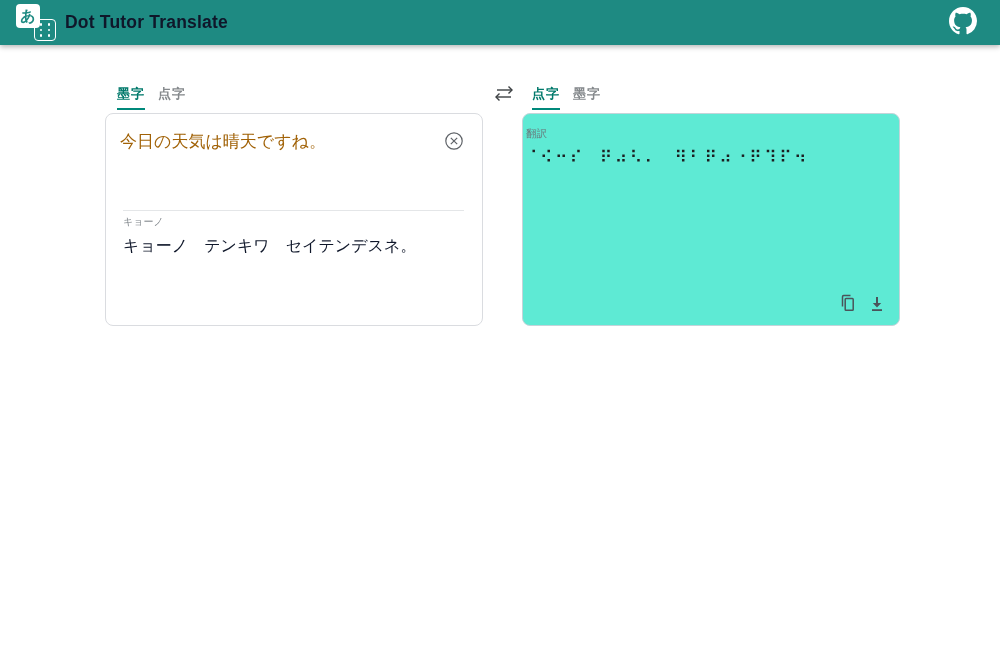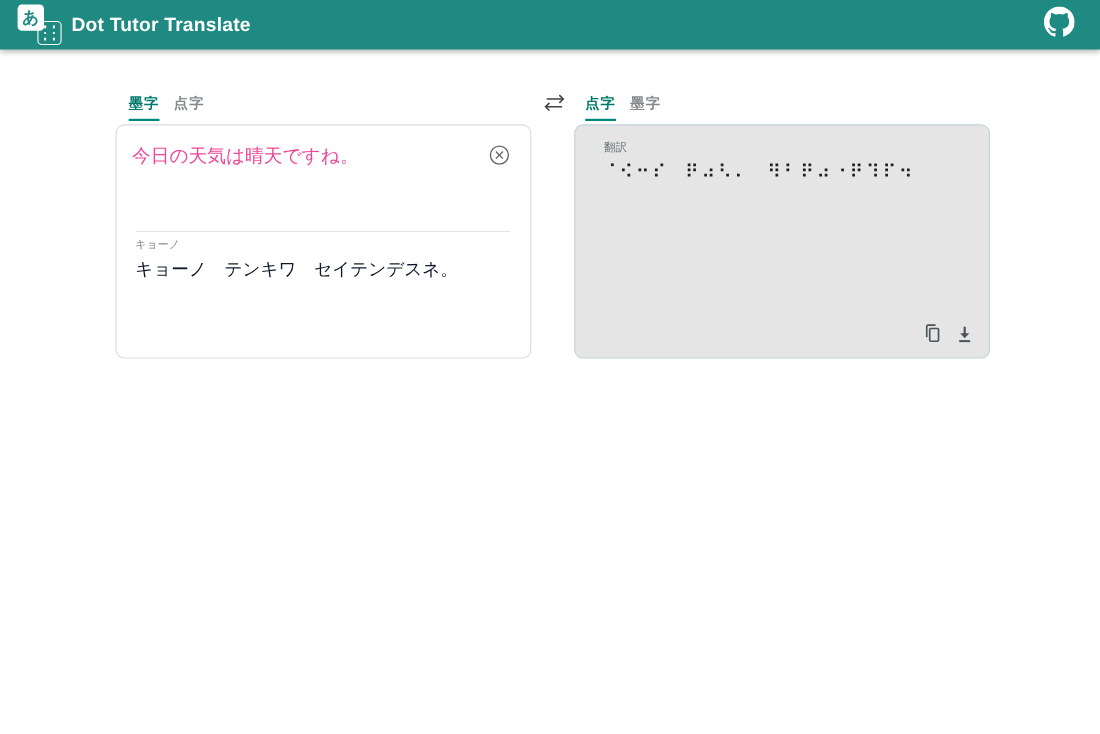--- a/index.html
+++ b/index.html
@@ -12,21 +12,21 @@
     box-shadow:0 2px 5px rgba(0,0,0,0.28); z-index:5; }
   .logo { position:relative; width:40px; height:37px; flex:0 0 auto; }
   .logo-braille-sq { position:absolute; right:0; bottom:0; width:22px; height:22px;
     border:1.6px solid #ffffff; border-radius:4px; display:grid;
     grid-template-columns:1fr 1fr; grid-template-rows:1fr 1fr 1fr;
     place-items:center; padding:2px; }
   .logo-braille-sq i { width:2.6px; height:2.6px; border-radius:50%; background:#ffffff; }
   .logo-a-sq { position:absolute; left:0; top:0; width:24px; height:24px;
     background:#ffffff; border-radius:4px; display:flex; align-items:center;
     justify-content:center; color:#1e8a82; font-size:15px; font-weight:700; z-index:2; }
-  .app-title { color:#ffffff; font-size:17.5px; font-weight:700; margin-left:9px;
+  .app-title { color:#0f172a; font-size:17.5px; font-weight:700; margin-left:9px;
     letter-spacing:0.2px; }
   .header-spacer { flex:1; }
   .gh-link { width:30px; height:30px; display:flex; align-items:center;
     justify-content:center; cursor:pointer; }
 
   
   .main { position:absolute; left:0; top:45px; width:1000px; height:474px; }
 
   .tabs { position:absolute; display:flex; gap:13px; }
   .tabs-left { left:117px; top:40px; }
@@ -34,26 +34,26 @@
   .tab { font-size:13px; font-weight:700; color:#85898c; padding-bottom:5px;
     cursor:pointer; letter-spacing:1px; }
   .tab.active { color:#00796b; border-bottom:2px solid #00897b; }
 
   .swap-btn { position:absolute; left:491px; top:39px; width:26px; height:20px;
     cursor:pointer; color:#3c4043; }
 
   .panel { position:absolute; top:68px; width:378px; height:213px; border-radius:8px; }
   .panel-input { left:105px; background:#ffffff; border:1px solid #dadce0;
     padding:16px 16px 14px 14px; }
-  .panel-output { left:522px; background:#e5e5e5; border:1px solid #c3d4d9;
-    padding:13px 16px 12px 25px; }
+  .panel-output { left:522px; background:#5eead4; border:1px solid #c3d4d9;
+    padding:13px 16px 12px 2px; }
 
   
   .input-area { position:relative; height:80px; }
-  .source-text { font-size:17px; color:#ec4899; line-height:1.45; width:320px;
+  .source-text { font-size:17px; color:#a16207; line-height:1.45; width:320px;
     outline:none; white-space:pre-wrap; }
   .clear-btn { position:absolute; right:2px; top:1px; width:20px; height:20px;
     color:#5f6368; cursor:pointer; background:none; border:none; padding:0; }
   .divider { border-top:1px solid #e4e6e8; margin:0 2px 0 3px; }
   .wakachi-label { font-size:10px; color:#80868b; margin:4px 0 0 3px; }
   .wakachi-text { font-size:16px; color:#0f172a; margin:6px 0 0 3px; line-height:1.4; }
 
   
   .output-label { font-size:10.5px; color:#697579; margin-left:1px; }
   .braille-line { margin-top:6px; font-family:"DejaVu Sans",sans-serif;

